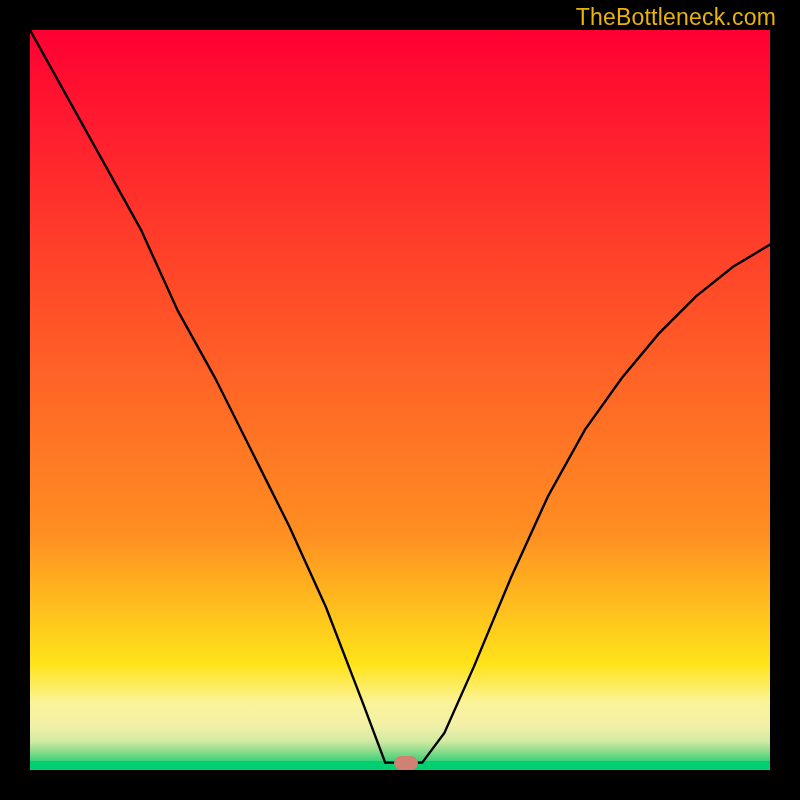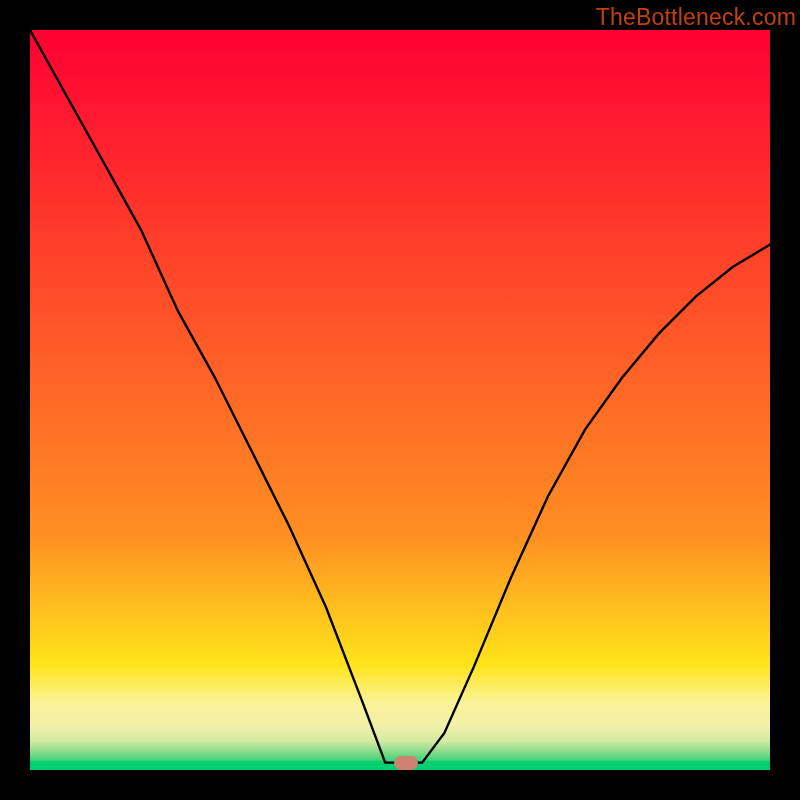--- a/index.html
+++ b/index.html
@@ -86,22 +86,22 @@
     position: absolute;
     width: 24px;
     height: 14px;
     border-radius: 7px;
     background: #cf8172;
     transform: translate(-50%, -50%);
   }
   .watermark {
     position: absolute;
     top: 4px;
-    right: 4px;
-    color: #c2410c;
+    right: 24px;
+    color: #eab308;
     font-size: 23px;
     letter-spacing: 0.2px;
     font-weight: 400;
   }
 </style>
 </head>
 <body>
 
 <div class="frame">
 

